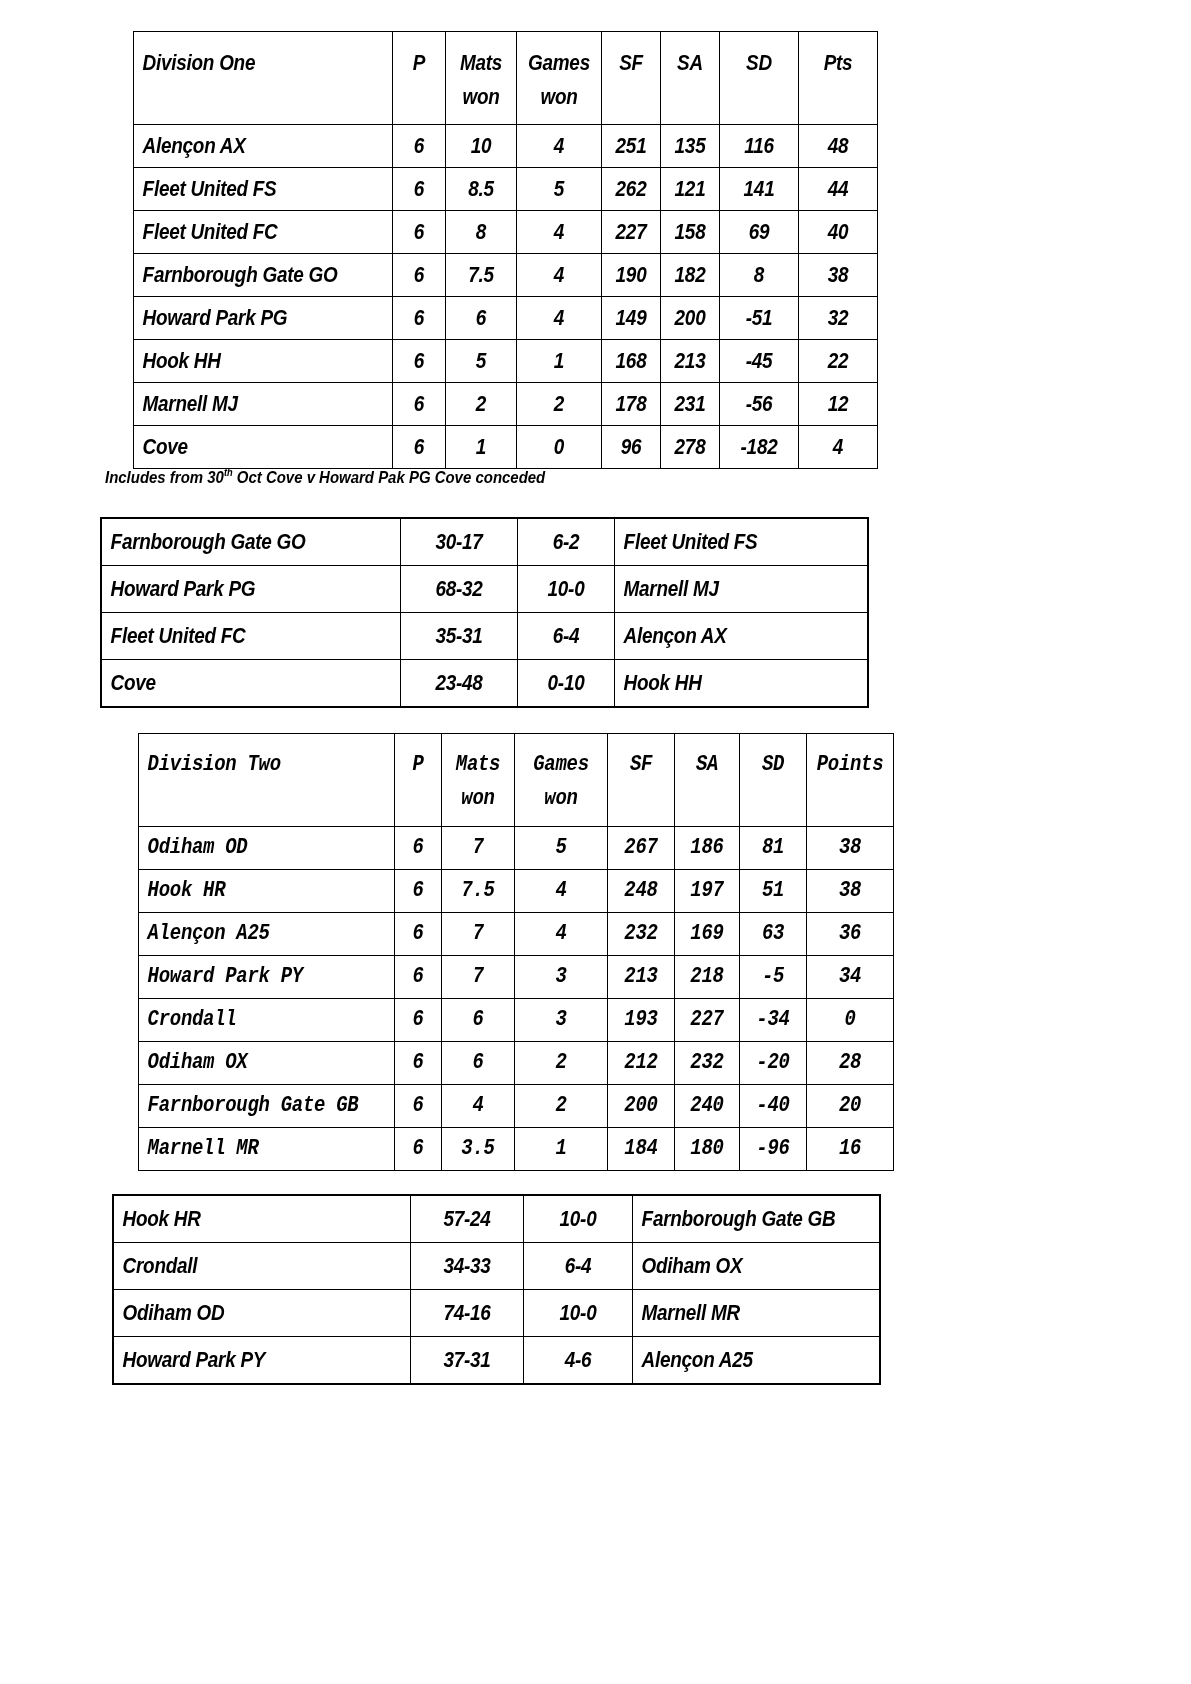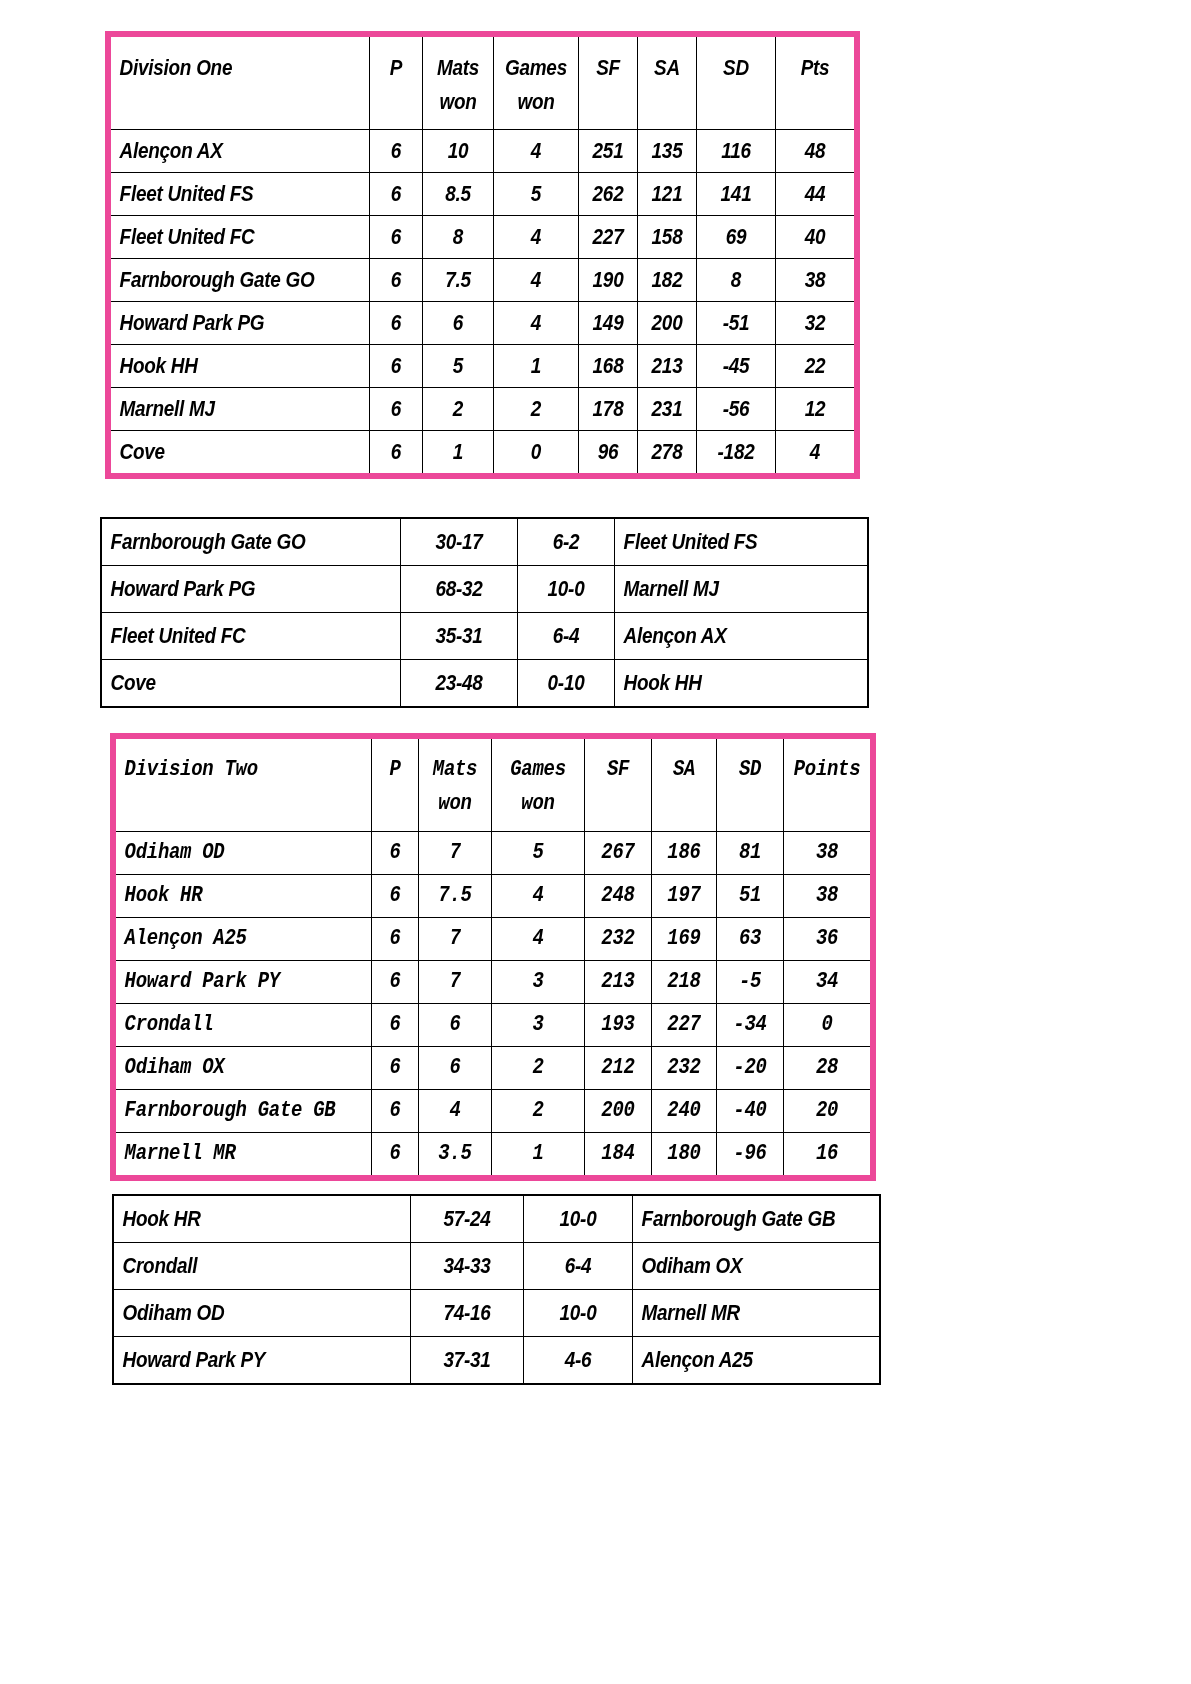--- a/index.html
+++ b/index.html
@@ -58,21 +58,22 @@
   }
   td.team .cell-inner, th.team .cell-inner {
     padding-left: 10px;
   }
   td.num, th.num {
     text-align: center;
   }
 
   
   .standings {
-    border: 6px solid #ec4899;
+    border: 1px solid #ec4899;
+    margin-left: 28px;
   }
   .standings thead th {
     height: 92px;
     vertical-align: top;
   }
   .standings thead th .hdr-inner {
     display: block;
     padding-top: 14px;
     transform: scaleX(0.86);
     white-space: pre-line;
@@ -409,20 +410,21 @@
         <td class="num">
             <span class="cell-inner ctr">-182</span>
           </td>
         <td class="num">
             <span class="cell-inner ctr">4</span>
           </td>
       </tr>
     </tbody>
   </table>
 
+  <div id="div1-note"><span class="note-inner"><span>Includes from 30</span><sup>th</sup><span> Oct Cove v Howard Pak PG Cove conceded</span></span></div>
 
   <table class="doc-table results" id="div1-results">
     <tbody>
       <tr>
         <td class="team r1-w-home">
             <span class="cell-inner">Farnborough Gate GO</span>
           </td>
         <td class="num r1-w-score">
             <span class="cell-inner ctr">30-17</span>
           </td>

